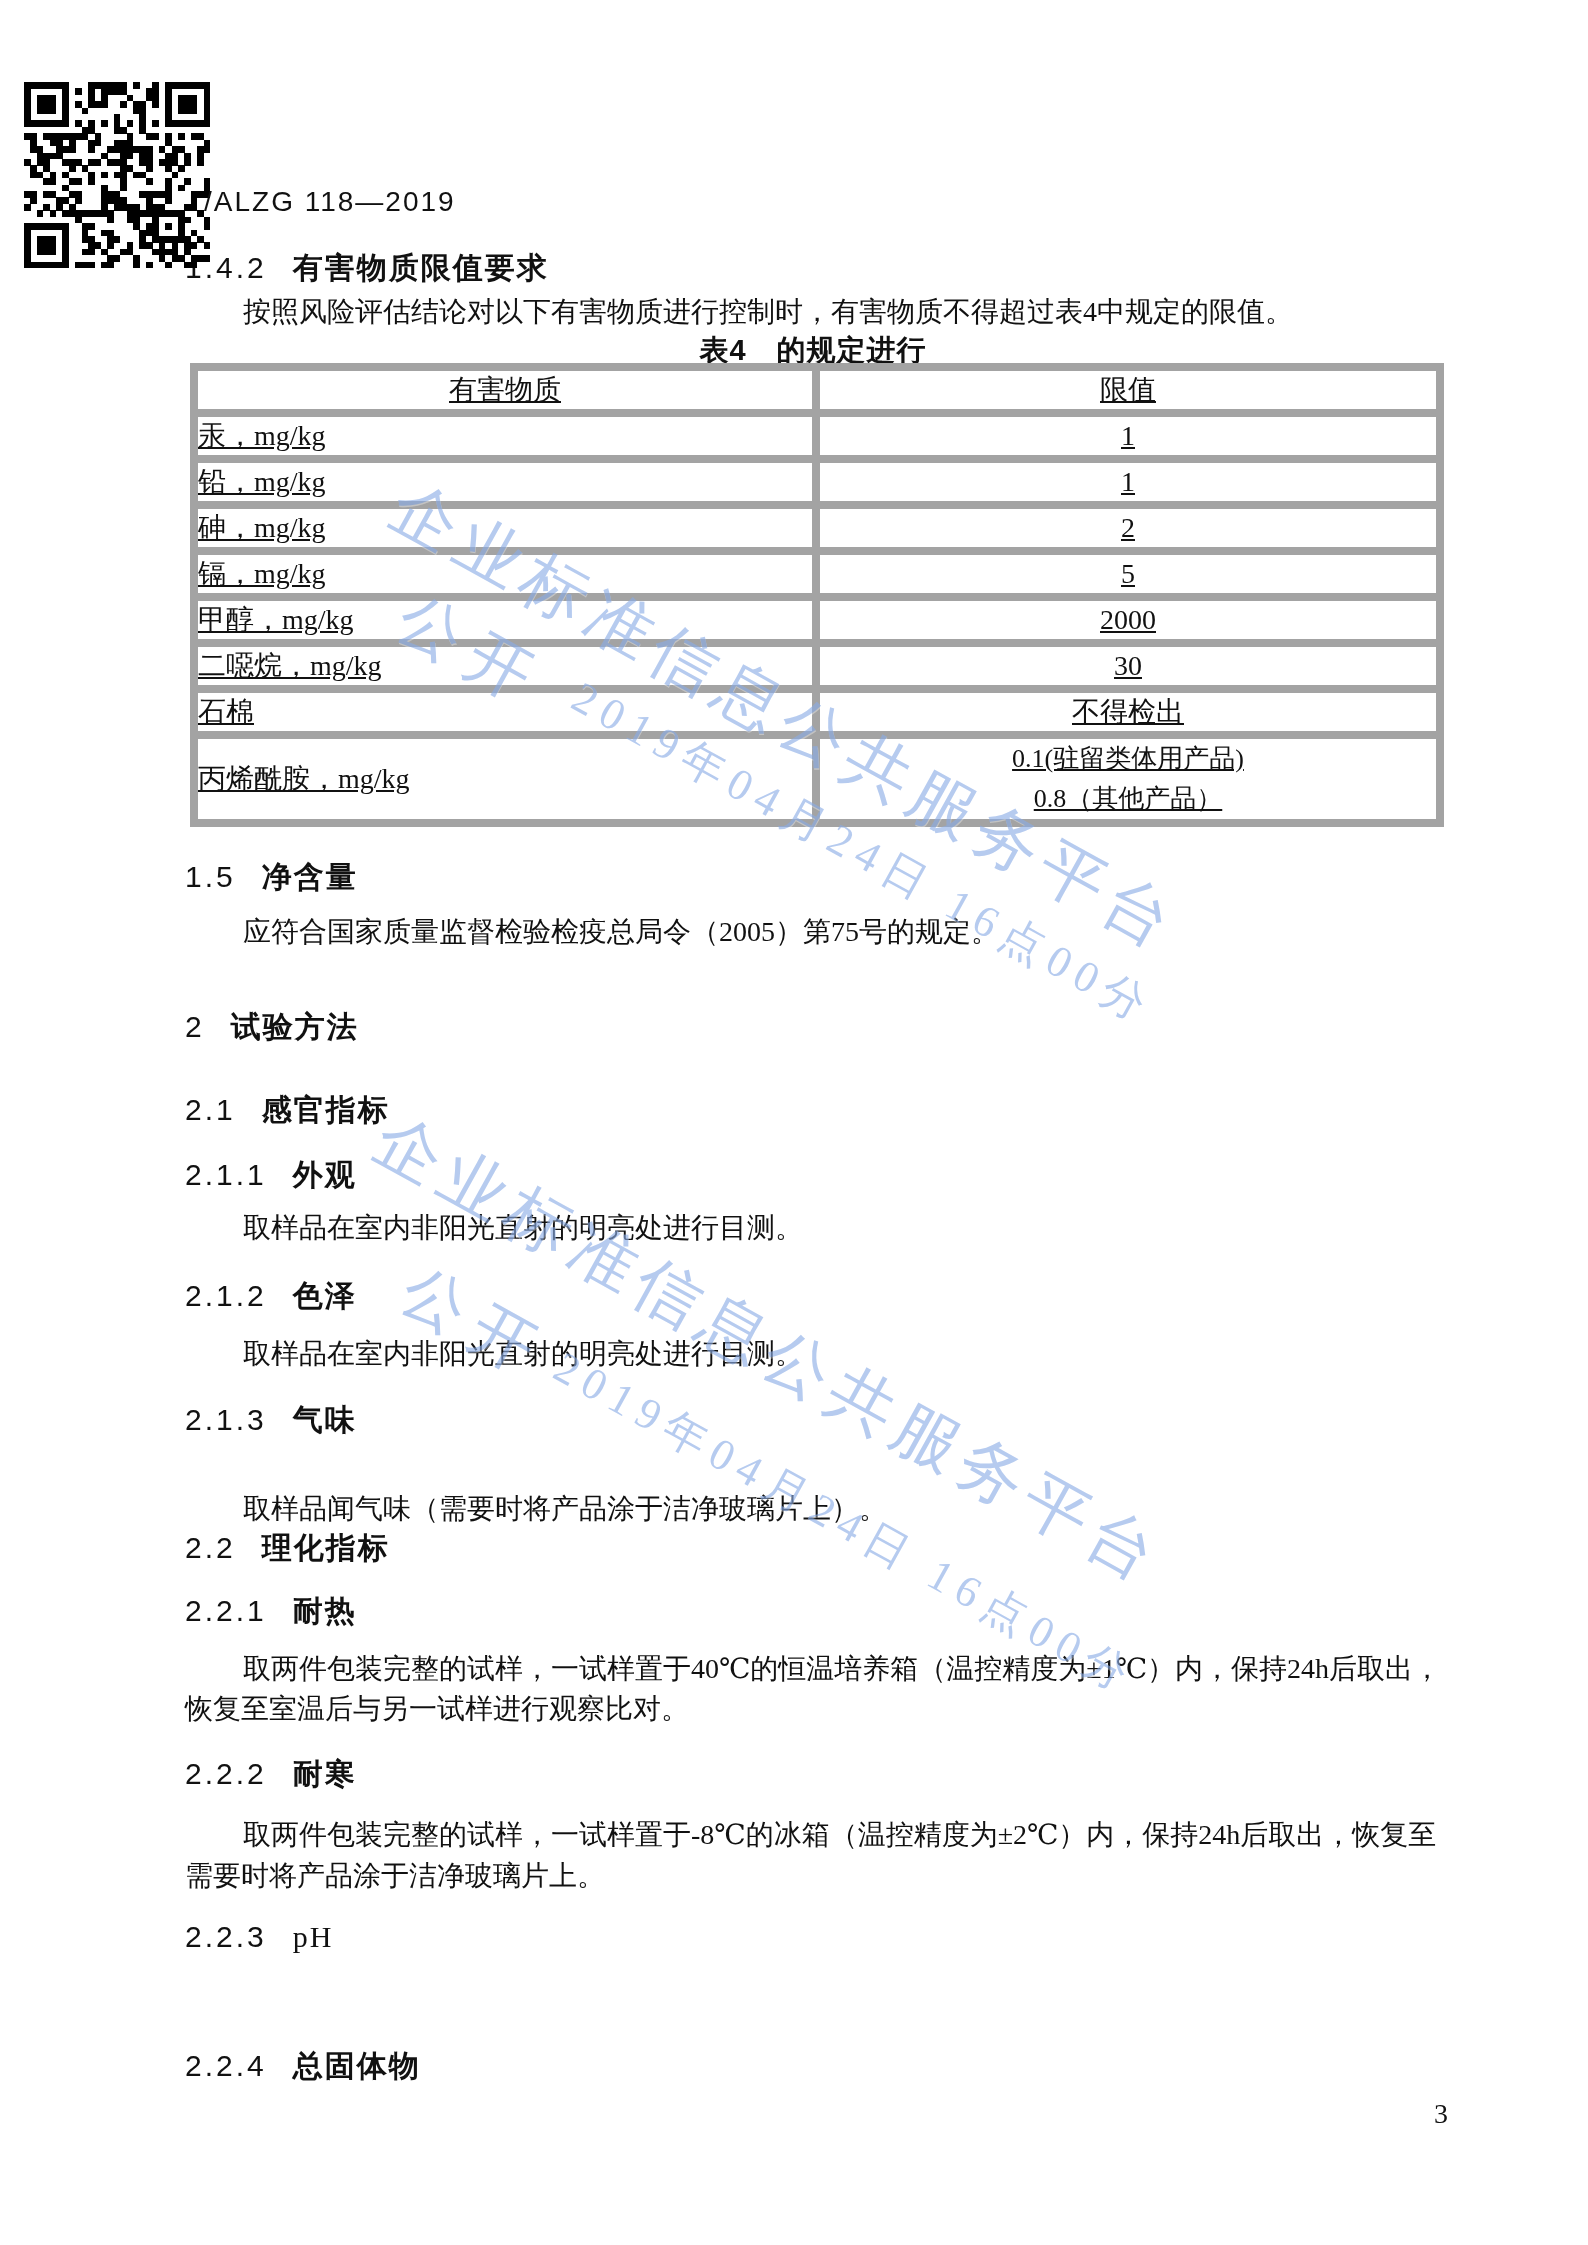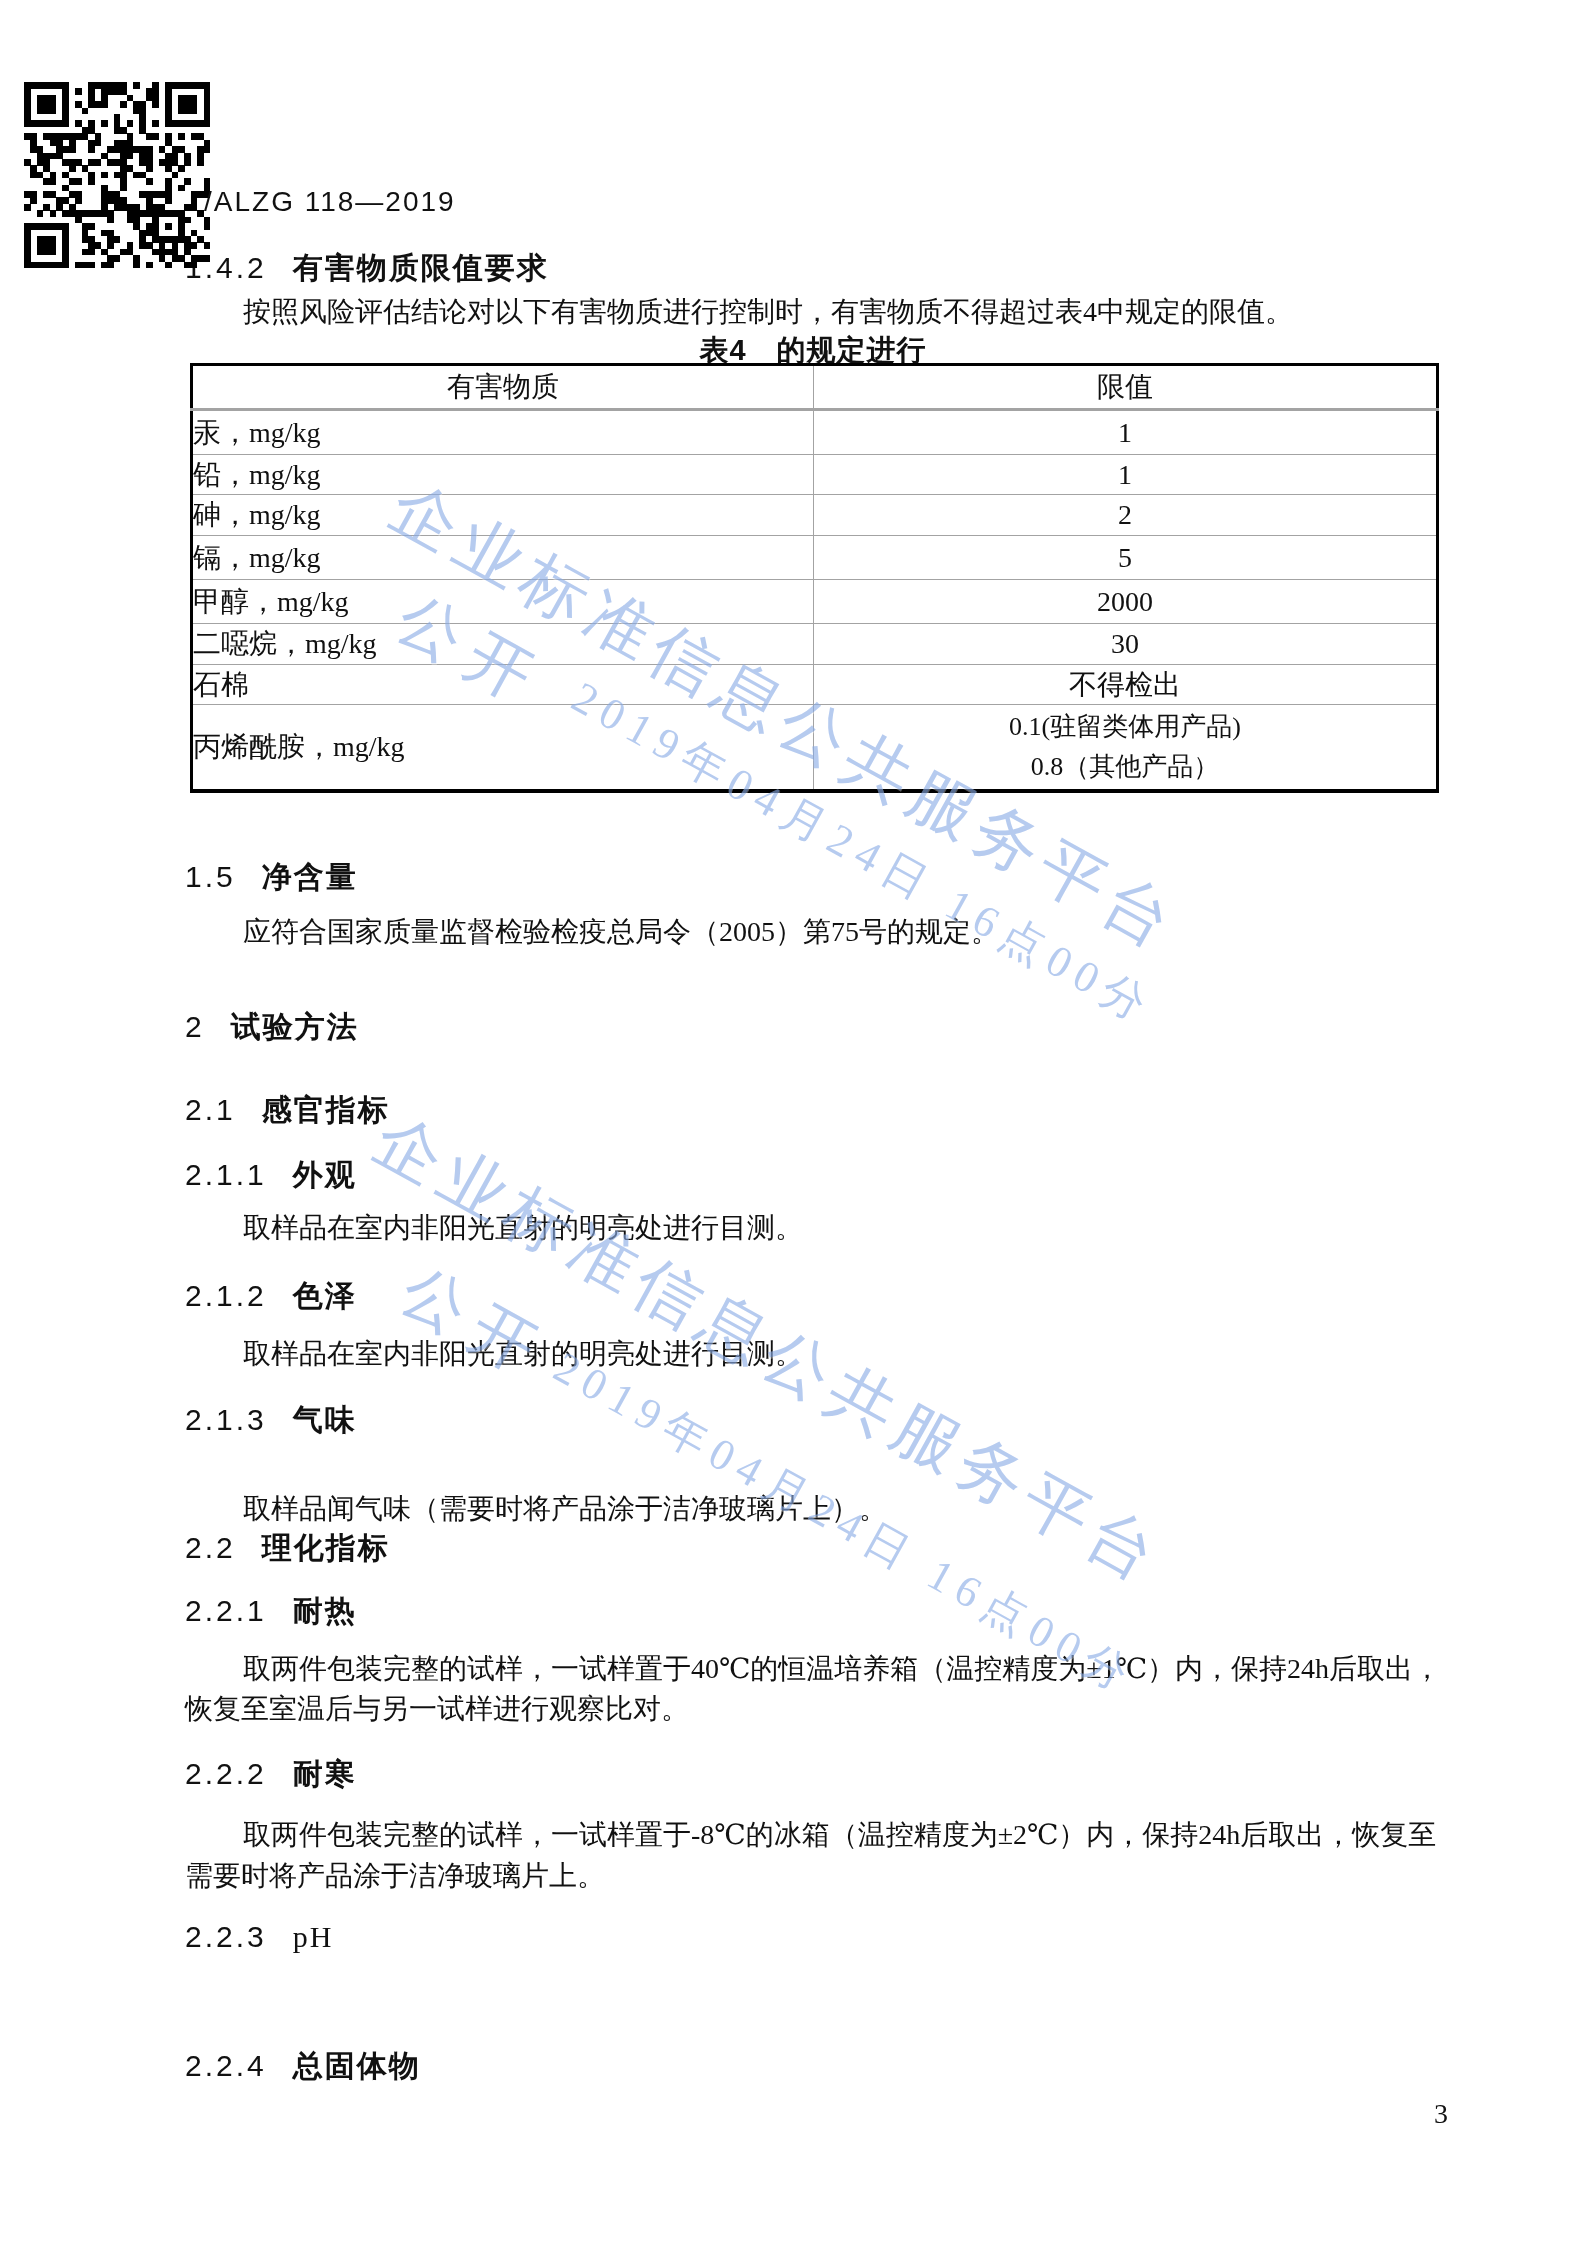--- a/index.html
+++ b/index.html
@@ -26,21 +26,21 @@
   
   .tbl-caption{
     position:absolute;left:190px;top:331px;width:1246px;text-align:center;z-index:1;
     font-family:"Liberation Sans","DejaVu Sans",sans-serif;font-weight:700;font-size:29px;letter-spacing:1px;
   }
   table.tbl{
     position:absolute;left:190px;top:363px;width:1246px;z-index:1;
     border-collapse:collapse;table-layout:fixed;font-size:28px;color:#111;
   }
   table.tbl{border:3px solid #000;border-bottom-width:4px;}
-  table.tbl td{border:1px solid #a3a3a3;padding:0;overflow:hidden;}
+  table.tbl td{border:8px solid #a3a3a3;padding:0;overflow:hidden;text-decoration:underline;}
   table.tbl tr.hdr td{border-bottom-width:3px;text-align:center;}
   td.sub{padding-left:40px;text-align:left;}
   td.lim{text-align:center;}
   .lim2{font-size:26px;line-height:40px;text-align:center;}
   
   .wm{
     position:absolute;transform-origin:0 0;transform:rotate(29deg);white-space:nowrap;
     z-index:9;pointer-events:none;font-family:"Liberation Serif","DejaVu Serif",serif;
     text-shadow:1px 1px 0 rgba(255,255,255,0.55);
   }

